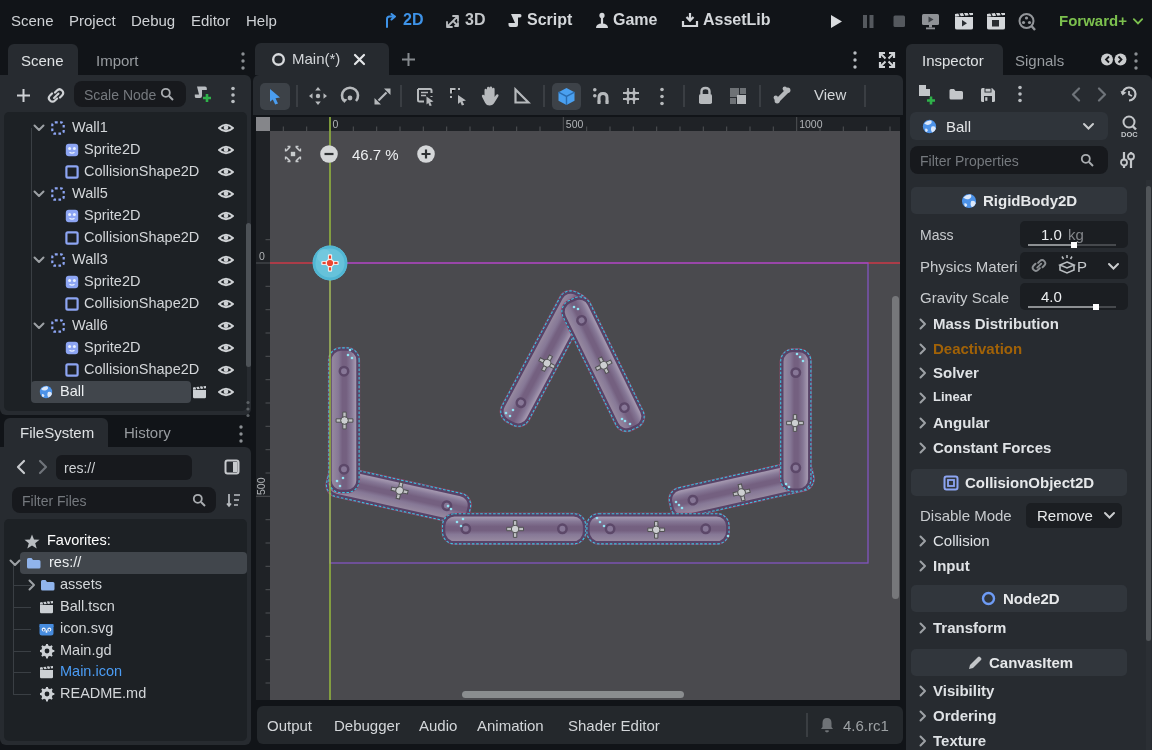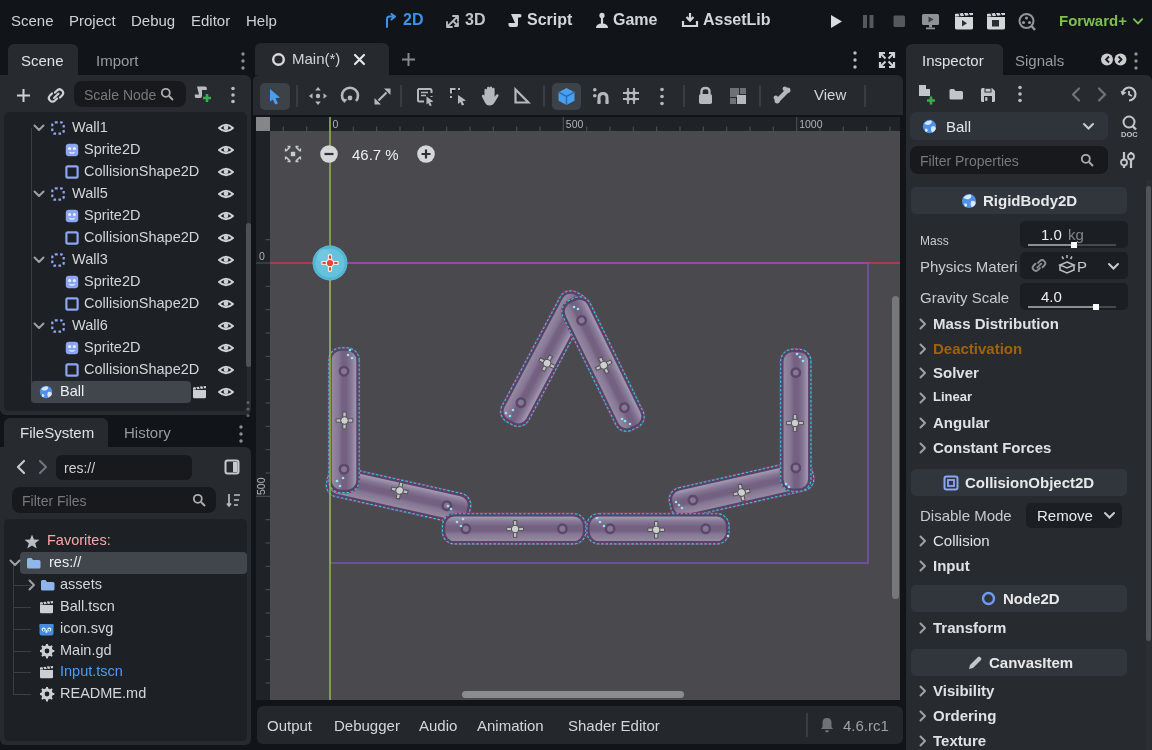--- a/index.html
+++ b/index.html
@@ -321,21 +321,21 @@
 <div class="abs" style="left:13px;top:563px;width:1px;height:131px;background:#3a3f44;"></div>
 <div class="abs" style="left:13px;top:585px;width:18px;height:1px;background:#3a3f44;"></div>
 <div class="abs" style="left:13px;top:607px;width:18px;height:1px;background:#3a3f44;"></div>
 <div class="abs" style="left:13px;top:629px;width:18px;height:1px;background:#3a3f44;"></div>
 <div class="abs" style="left:13px;top:651px;width:18px;height:1px;background:#3a3f44;"></div>
 <div class="abs" style="left:13px;top:672px;width:18px;height:1px;background:#3a3f44;"></div>
 <div class="abs" style="left:13px;top:694px;width:18px;height:1px;background:#3a3f44;"></div>
 <svg class="abs" style="left:24px;top:534px;" width="16" height="15" viewBox="0 0 16 15">
     <use href="#sym-star"></use>
   </svg>
-<div class="txt" style="left:47px;top:532px;font-size:14.5px;color:#fca5a5;">Favorites:</div>
+<div class="txt" style="left:47px;top:532px;font-size:14.5px;color:#ffffff;">Favorites:</div>
 <div class="abs" style="left:20px;top:552px;width:227px;height:22px;background:#41464c;border-radius:4px;"></div>
 <svg class="abs" style="left:9px;top:558px;" width="12" height="10" viewBox="0 0 12 10">
     <use href="#sym-chevd"></use>
   </svg>
 <svg class="abs" style="left:26px;top:556px;" width="16" height="15" viewBox="0 0 16 15">
     <use href="#sym-folder"></use>
   </svg>
 <div class="txt" style="left:49px;top:554px;font-size:14.5px;color:#eceff1;">res://</div>
 <svg class="abs" style="left:27px;top:579px;" width="9" height="12" viewBox="0 0 9 12">
     <use href="#sym-chevr"></use>
@@ -352,21 +352,21 @@
     <use href="#sym-godot"></use>
   </svg>
 <div class="txt" style="left:60px;top:620px;font-size:14.5px;color:#d3d6d9;">icon.svg</div>
 <svg class="abs" style="left:40px;top:644px;" width="15" height="15" viewBox="0 0 15 15">
     <use href="#sym-gear"></use>
   </svg>
 <div class="txt" style="left:60px;top:642px;font-size:14.5px;color:#d3d6d9;">Main.gd</div>
 <svg class="abs" style="left:39px;top:665px;" width="15" height="14" viewBox="0 0 15 14">
     <use href="#sym-scene"></use>
   </svg>
-<div class="txt" style="left:60px;top:663px;font-size:14.5px;color:#4b9cf4;">Input.tscn</div>
+<div class="txt" style="left:60px;top:663px;font-size:14.5px;color:#4b9cf4;">Main.icon</div>
 <svg class="abs" style="left:40px;top:687px;" width="15" height="15" viewBox="0 0 15 15">
     <use href="#sym-gear"></use>
   </svg>
 <div class="txt" style="left:60px;top:685px;font-size:14.5px;color:#d3d6d9;">README.md</div>
 
 <div class="abs" style="left:255px;top:43px;width:134px;height:32px;background:#262a2f;border-radius:6px 6px 0 0;"></div>
 <svg class="abs" style="left:271px;top:52px;" width="15" height="15" viewBox="0 0 15 15">
     <circle cx="7.5" cy="7.5" r="5.3" fill="none" stroke="#d8dadd" stroke-width="2.4"></circle>
   </svg>
 <div class="txt" style="left:292px;top:50px;font-size:15px;color:#d3d6d9;">Main(*)</div>
@@ -763,21 +763,21 @@
 <circle cx="5" cy="11.5" r="3" fill="#272b30" stroke="#c3c6c9" stroke-width="1.8"></circle>
 <circle cx="12" cy="5.5" r="3" fill="#272b30" stroke="#c3c6c9" stroke-width="1.8"></circle>
   </svg>
 <div class="abs" style="left:1146px;top:180px;width:5px;height:570px;background:#2b2f34;"></div>
 <div class="abs" style="left:1146px;top:186px;width:5px;height:455px;background:#515559;border-radius:3px;"></div>
 <div class="abs" style="left:911px;top:187px;width:216px;height:27px;background:#31363c;border-radius:5px;"></div>
 <svg class="abs" style="left:961px;top:193px;" width="16" height="16" viewBox="0 0 14 14">
     <use href="#sym-ball"></use>
   </svg>
 <div class="txt" style="left:983px;top:192px;font-size:15px;font-weight:bold;color:#e6e8ea;">RigidBody2D</div>
-<div class="txt" style="left:920px;top:234px;font-size:12px;color:#c8cbce;">Mass</div>
+<div class="txt" style="left:920px;top:227px;font-size:14px;color:#c8cbce;">Mass</div>
 <div class="abs" style="left:1020px;top:221px;width:108px;height:27px;background:#1b1e22;border-radius:5px;"></div>
 <div class="txt" style="left:1041px;top:226px;font-size:15px;color:#eceef0;">1.0</div>
 <div class="txt" style="left:1068px;top:226px;font-size:15px;color:#84878b;">kg</div>
 <div class="abs" style="left:1028px;top:244px;width:46px;height:2px;background:#8d9093;"></div>
 <div class="abs" style="left:1074px;top:244px;width:42px;height:2px;background:#46494d;"></div>
 <div class="abs" style="left:1071px;top:242px;width:6px;height:6px;background:#fdfdfd;"></div>
 <div class="txt" style="left:920px;top:258px;font-size:15px;color:#c8cbce;">Physics Materi</div>
 <div class="abs" style="left:1020px;top:252px;width:108px;height:27px;background:#1b1e22;border-radius:5px;"></div>
 <svg class="abs" style="left:1031px;top:258px;" width="16" height="15" viewBox="0 0 18 17">
  <path d="M7 11 L11.5 6.5" stroke="#8c9094" stroke-width="2" stroke-linecap="round"></path>

